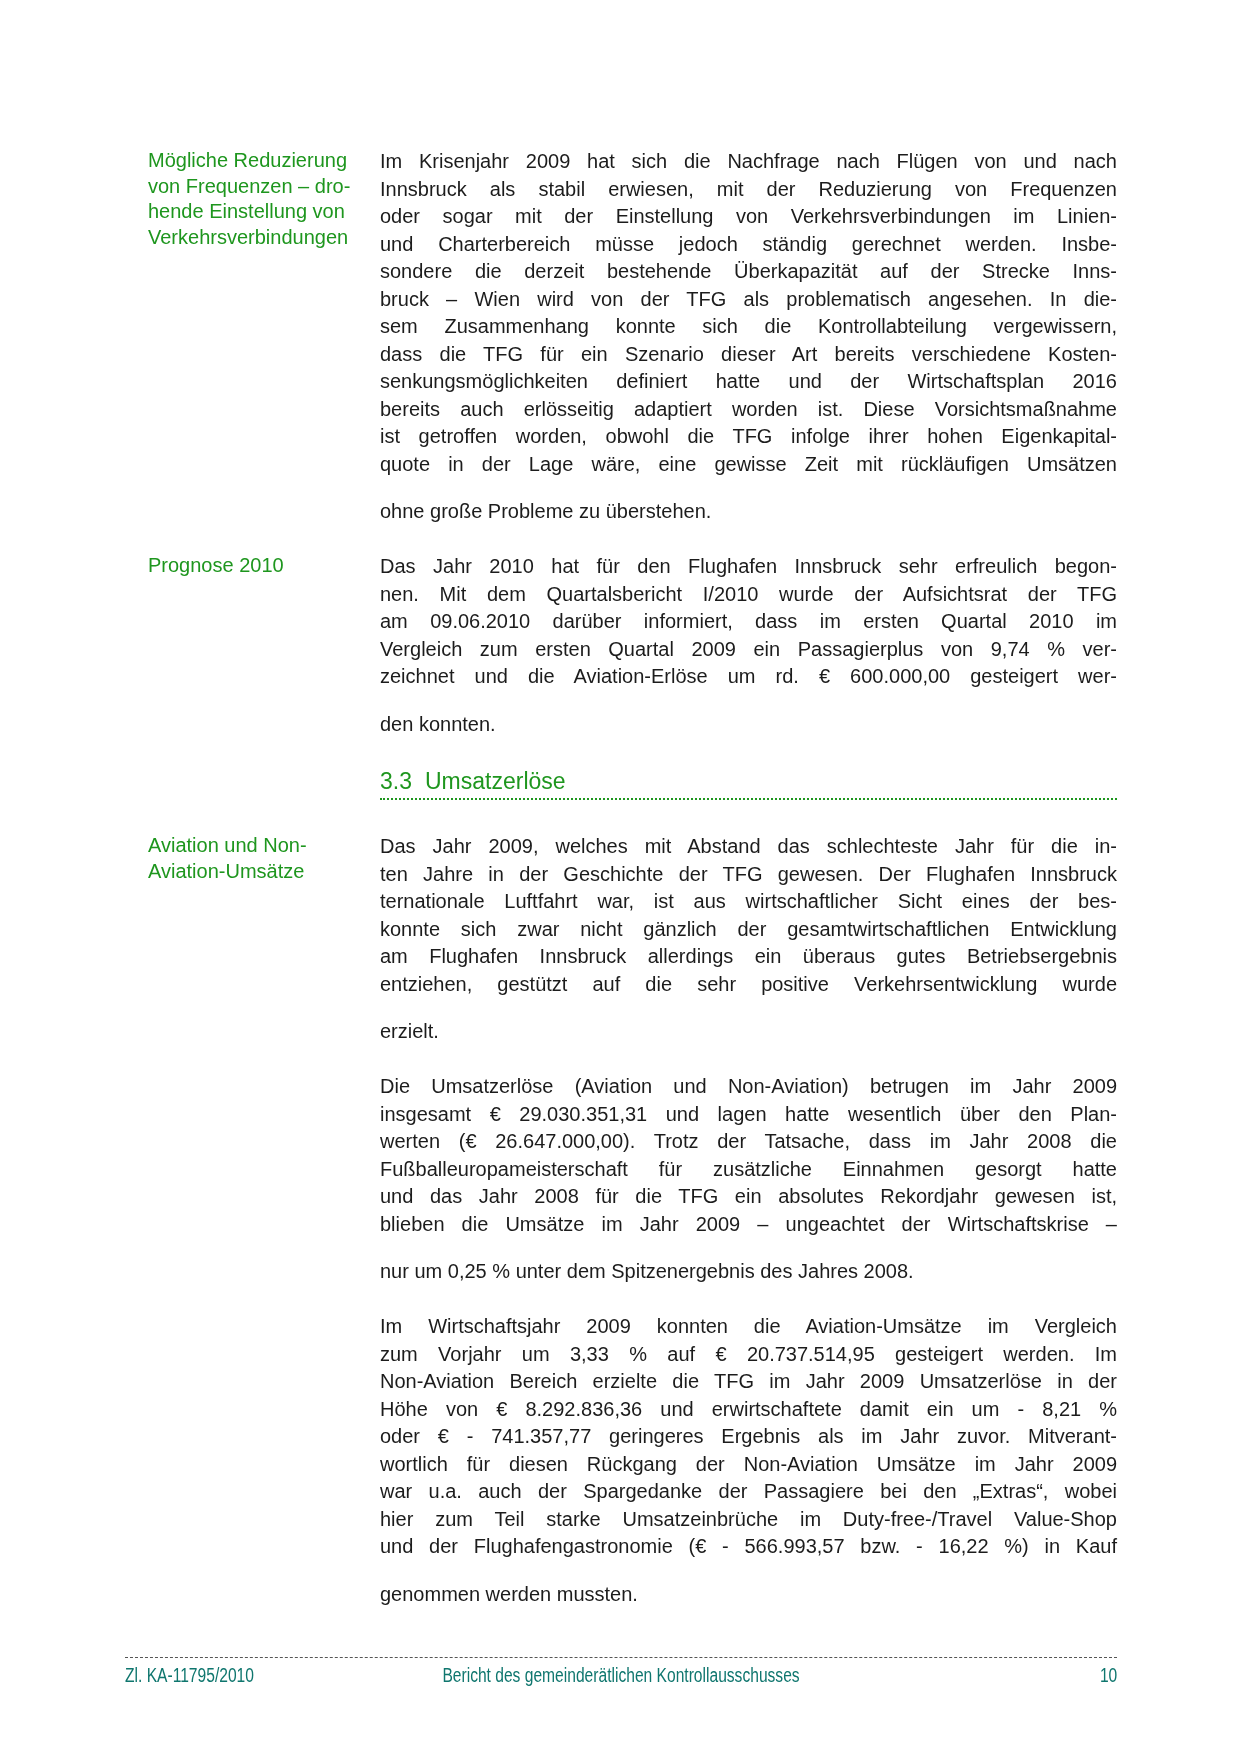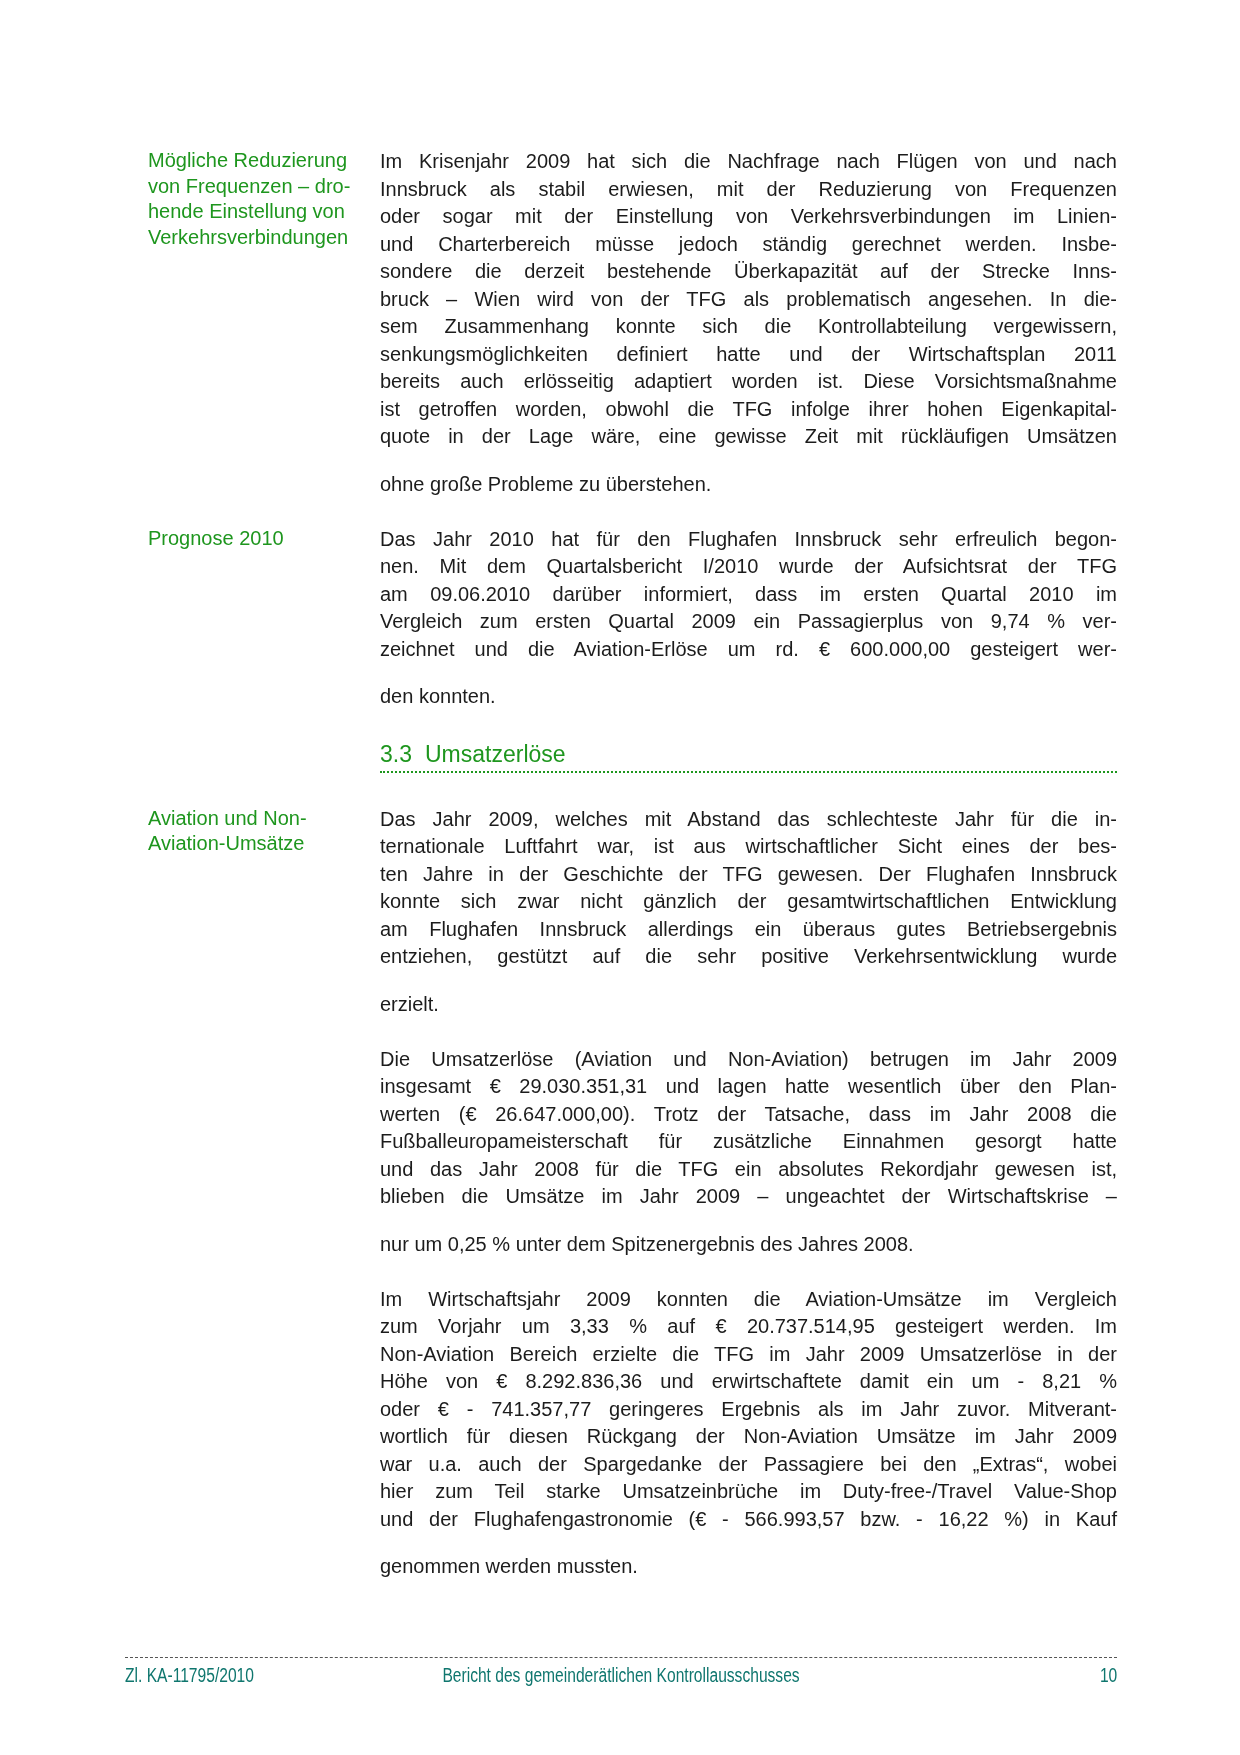--- a/index.html
+++ b/index.html
@@ -79,21 +79,22 @@
 hende Einstellung von
 Verkehrsverbindungen</div>
       <div class="body-text">
           <div class="tline">Im Krisenjahr 2009 hat sich die Nachfrage nach Flügen von und nach</div>
           <div class="tline">Innsbruck als stabil erwiesen, mit der Reduzierung von Frequenzen</div>
           <div class="tline">oder sogar mit der Einstellung von Verkehrsverbindungen im Linien-</div>
           <div class="tline">und Charterbereich müsse jedoch ständig gerechnet werden. Insbe-</div>
           <div class="tline">sondere die derzeit bestehende Überkapazität auf der Strecke Inns-</div>
           <div class="tline">bruck – Wien wird von der TFG als problematisch angesehen. In die-</div>
           <div class="tline">sem Zusammenhang konnte sich die Kontrollabteilung vergewissern,</div>
-          <div class="tline">senkungsmöglichkeiten definiert hatte und der Wirtschaftsplan 2011</div>
+          <div class="tline">dass die TFG für ein Szenario dieser Art bereits verschiedene Kosten-</div>
+          <div class="tline">senkungsmöglichkeiten definiert hatte und der Wirtschaftsplan 2016</div>
           <div class="tline">bereits auch erlösseitig adaptiert worden ist. Diese Vorsichtsmaßnahme</div>
           <div class="tline">ist getroffen worden, obwohl die TFG infolge ihrer hohen Eigenkapital-</div>
           <div class="tline">quote in der Lage wäre, eine gewisse Zeit mit rückläufigen Umsätzen</div>
           <div class="tline tline-last">ohne große Probleme zu überstehen.</div>
         </div>
     </section>
 
     <section class="row">
       <div class="margin-label">Prognose 2010</div>
       <div class="body-text">
@@ -108,22 +109,22 @@
 
     <h2 class="section-heading">
       <span class="heading-number">3.3</span><span class="heading-title">Umsatzerlöse</span>
     </h2>
 
     <section class="row">
       <div class="margin-label">Aviation und Non-
 Aviation-Umsätze</div>
       <div class="body-text">
           <div class="tline">Das Jahr 2009, welches mit Abstand das schlechteste Jahr für die in-</div>
+          <div class="tline">ten Jahre in der Geschichte der TFG gewesen. Der Flughafen Innsbruck</div>
           <div class="tline">ternationale Luftfahrt war, ist aus wirtschaftlicher Sicht eines der bes-</div>
-          <div class="tline">ten Jahre in der Geschichte der TFG gewesen. Der Flughafen Innsbruck</div>
           <div class="tline">konnte sich zwar nicht gänzlich der gesamtwirtschaftlichen Entwicklung</div>
           <div class="tline">am Flughafen Innsbruck allerdings ein überaus gutes Betriebsergebnis</div>
           <div class="tline">entziehen, gestützt auf die sehr positive Verkehrsentwicklung wurde</div>
           <div class="tline tline-last">erzielt.</div>
         </div>
     </section>
 
     <section class="row">
       <div class="margin-label"></div>
       <div class="body-text">

